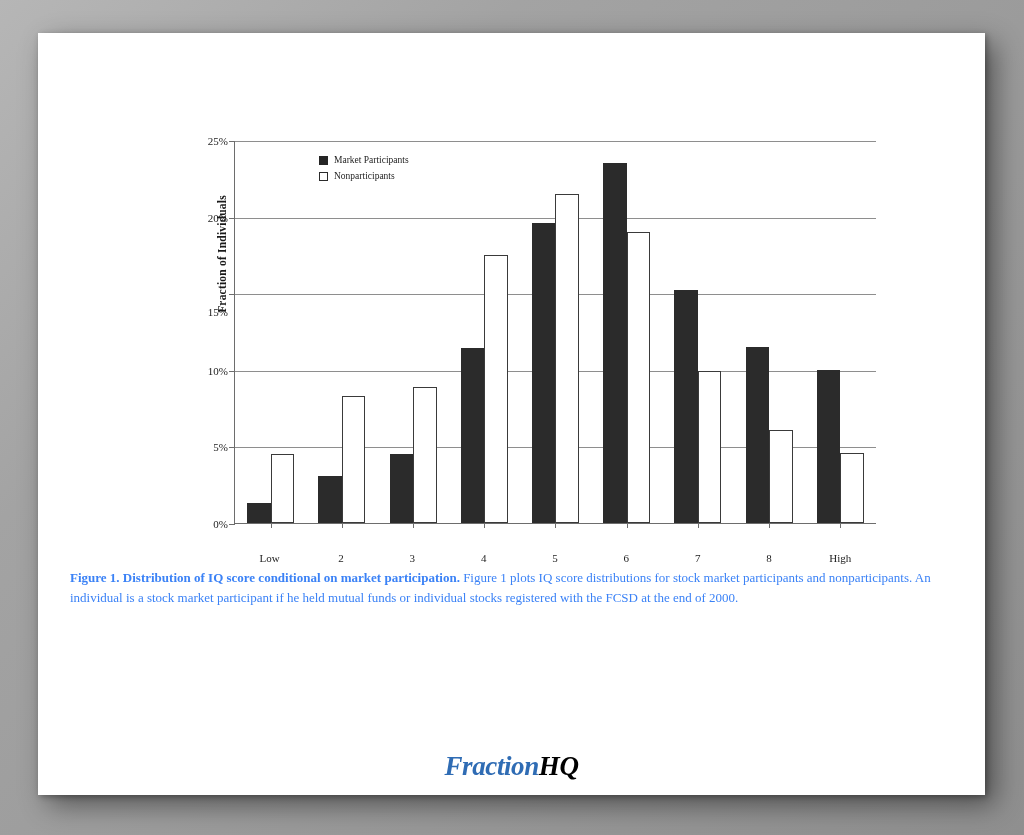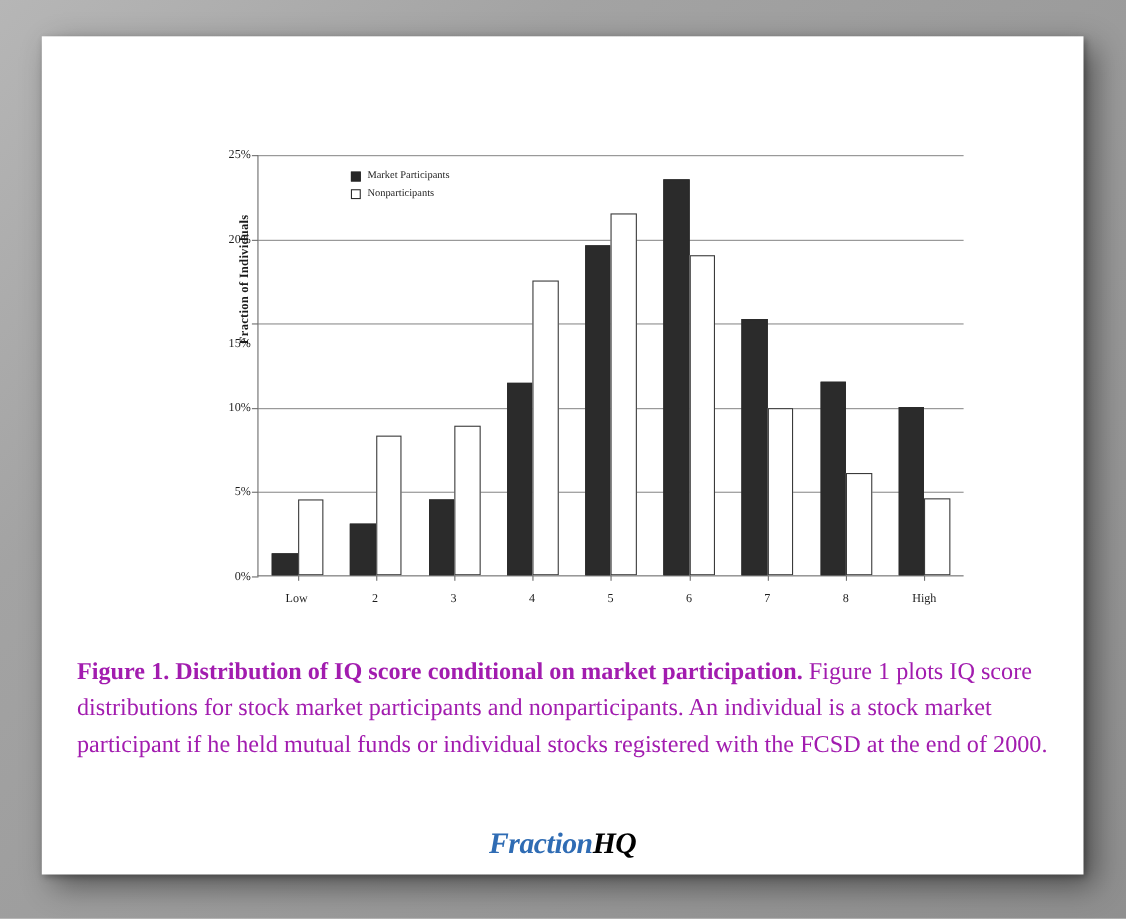--- a/index.html
+++ b/index.html
@@ -181,21 +181,21 @@
     left: 38px;
     right: 0;
     top: 383px;
     display: flex;
   }
   .xtick-cell {
     flex: 1 1 0;
     text-align: center;
     font-size: 11px;
     color: #1d1d1d;
-    padding-top: 14px;
+    padding-top: 28px;
     font-family: "Liberation Serif", serif;
   }
 
   .x-axis-title {
     position: absolute;
     left: 158px;
     width: 680px;
     top: 520px;
     text-align: center;
     font-size: 11.5px;
@@ -203,26 +203,25 @@
     color: #141414;
     font-family: "Liberation Serif", serif;
   }
 
   
   .caption {
     position: absolute;
     left: 32px;
     top: 535px;
     width: 884px;
-    font-size: 22px;
+    font-size: 13px;
     line-height: 1.52;
-    color: #a21caf;
+    color: #3b82f6;
     text-align: left;
     font-family: "Liberation Serif", serif;
-    margin-top: 25px;
   }
   .caption b {
     font-weight: bold;
   }
 
   
   .watermark {
     position: absolute;
     left: 0;
     top: 718px;

